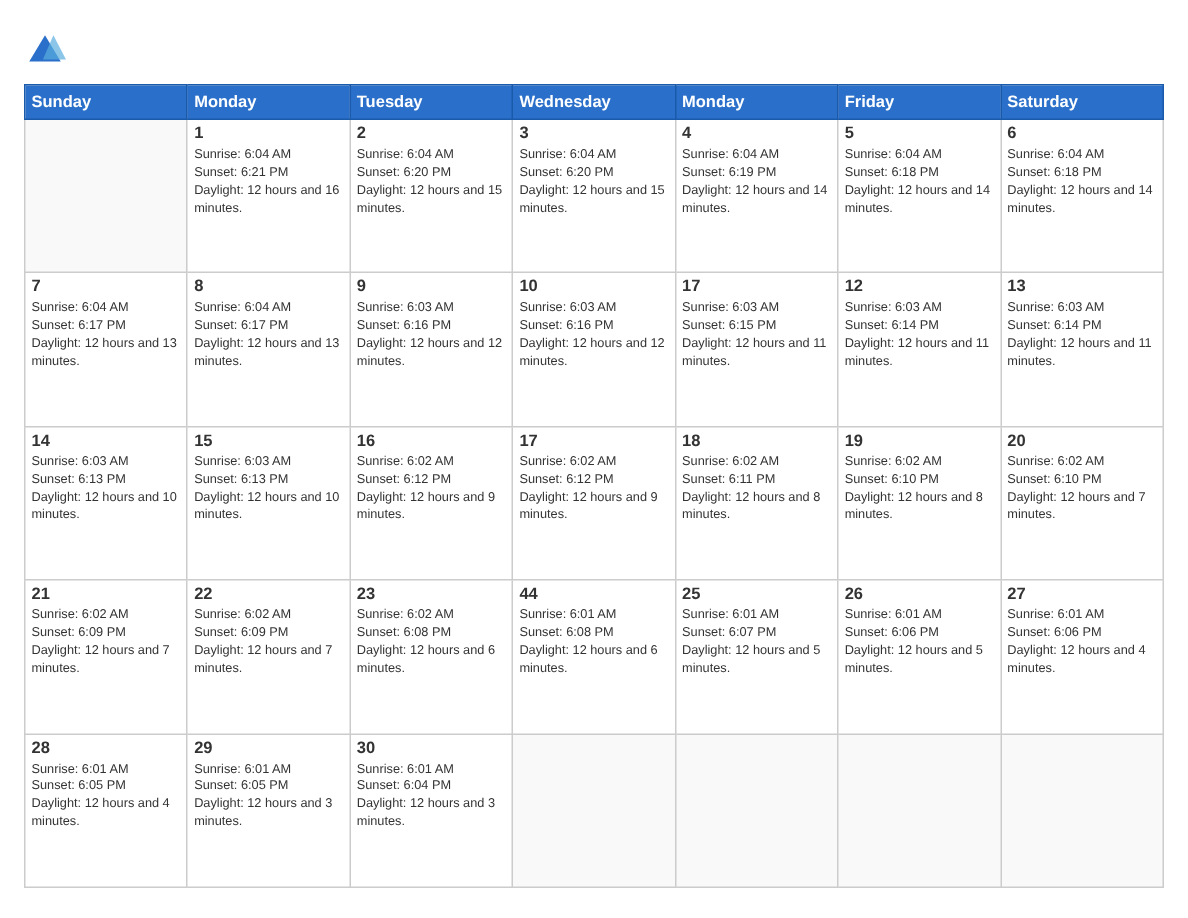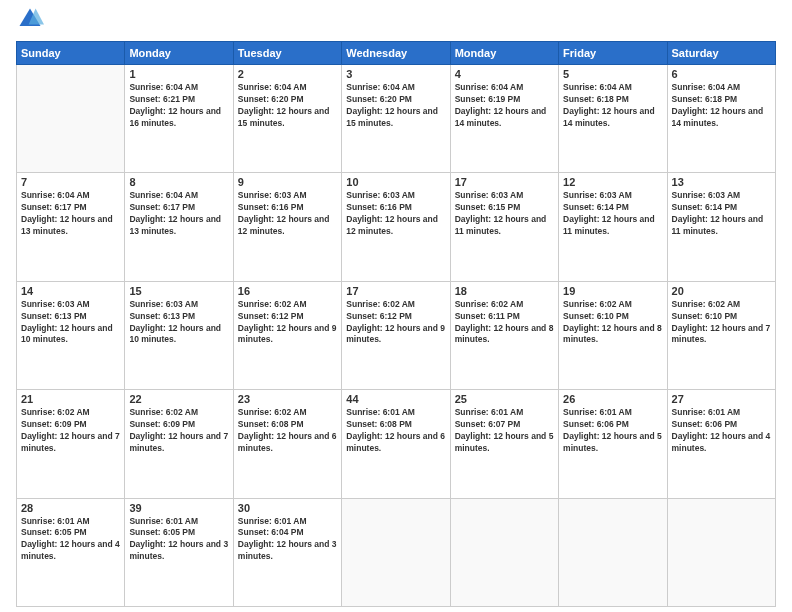--- a/index.html
+++ b/index.html
@@ -6,21 +6,21 @@
     body {
       width: 792px;
       height: 612px;
       font-family: Arial, sans-serif;
       background: #fff;
       overflow: hidden;
     }
     .page {
       width: 792px;
       height: 612px;
-      padding: 5px 16px;
+      padding: 20px 16px;
       display: flex;
       flex-direction: column;
     }
     .header {
       display: flex;
       justify-content: space-between;
       align-items: flex-start;
       margin-bottom: 8px;
     }
     .logo {
@@ -82,21 +82,20 @@
     .day-num {
       font-size: 11px;
       font-weight: bold;
       display: block;
       margin-bottom: 2px;
     }
     .day-info {
       font-size: 8.5px;
       line-height: 1.4;
       color: #333;
-      font-weight: bold;
     }
   </style>
 </head>
 <body>
 
 <div class="page">
   <div class="header">
     <div class="logo">
       <svg class="logo-icon" viewBox="0 0 40 40">
         <polygon points="20,5 35,30 5,30" fill="#2a6fc9"></polygon>
@@ -354,21 +353,21 @@
         <tr>
           <td>
           <span class="day-num">28</span>
           <div class="day-info">
             Sunrise: 6:01 AM<br>
             Sunset: 6:05 PM<br>
             Daylight: 12 hours and 4 minutes.
           </div>
         </td>
           <td>
-          <span class="day-num">39</span>
+          <span class="day-num">29</span>
           <div class="day-info">
             Sunrise: 6:01 AM<br>
             Sunset: 6:05 PM<br>
             Daylight: 12 hours and 3 minutes.
           </div>
         </td>
           <td>
           <span class="day-num">30</span>
           <div class="day-info">
             Sunrise: 6:01 AM<br>

